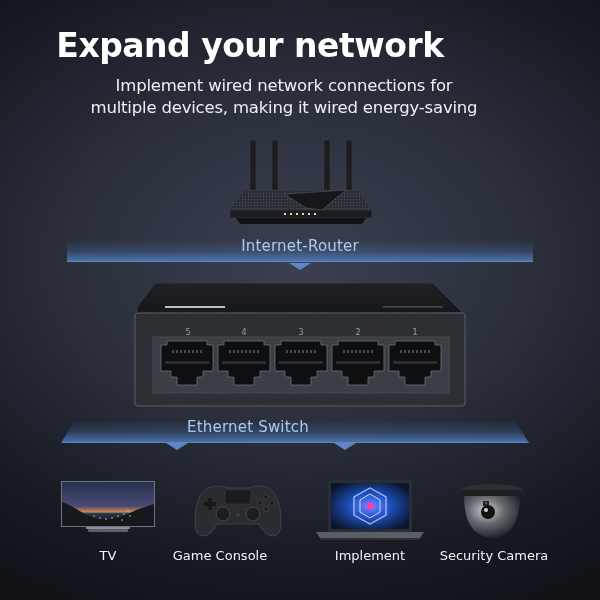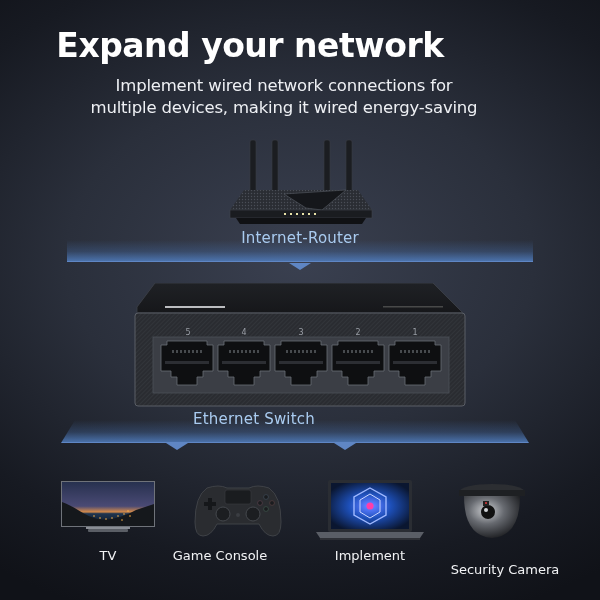--- a/index.html
+++ b/index.html
@@ -36,20 +36,21 @@
   .band2 { left: 61px; width: 468px; top: 420px; height: 23px;
            clip-path: polygon(3% 0, 97% 0, 100% 100%, 0 100%); }
   .notch {
     width: 0; height: 0;
     border-left: 11px solid transparent; border-right: 11px solid transparent;
     border-top: 7px solid #5f86c4;
   }
   .band-label {
     text-align: center; font-size: 15px; color: #a9cbf0; letter-spacing: 0.2px;
     font-family: "DejaVu Sans", sans-serif;
+    margin-top: 8px;
   }
 
   
   .switch { left: 133px; top: 283px; width: 334px; height: 124px; }
 
   
   .device-label {
     text-align: center; font-size: 13px; color: #f2f3f5;
     font-family: "DejaVu Sans", sans-serif;
   }
@@ -198,21 +199,21 @@
             <line x1="38" y1="9" x2="38" y2="12"></line>
             <line x1="42" y1="9" x2="42" y2="12"></line>
           </g>
         <rect x="6" y="20" width="44" height="3" fill="#2c2e33"></rect>
       </g>
     </g>
   </svg>
 </div>
 
 <div class="abs band band2"></div>
-<div class="abs band-label" style="left:6px;width:496px;top:410px;">Ethernet Switch</div>
+<div class="abs band-label" style="left:0;width:496px;top:410px;">Ethernet Switch</div>
 <div class="abs notch" style="left:166px;top:443px;"></div>
 <div class="abs notch" style="left:334px;top:443px;"></div>
 
 <div class="abs" style="left:60px;top:480px;width:96px;height:56px;">
   <svg width="96" height="56" viewBox="0 0 96 56">
     <defs>
       <linearGradient id="tvsky" x1="0" y1="0" x2="0" y2="1">
         <stop offset="0" stop-color="#27314f"></stop>
           <stop offset="0.55" stop-color="#4a4a74"></stop>
           <stop offset="0.68" stop-color="#d48a4a"></stop>
@@ -291,13 +292,13 @@
     </defs>
     <ellipse cx="36" cy="10" rx="33" ry="8" fill="#2c2e32"></ellipse>
     <rect x="3" y="8" width="66" height="6" fill="#1e2023"></rect>
     <path d="M8,14 Q8,54 36,56 Q64,54 64,14 Z" fill="url(#dome)" opacity="0.95"></path>
     <circle cx="32" cy="30" r="7" fill="#111"></circle>
     <circle cx="30" cy="28" r="2" fill="#cfd2d6"></circle>
     <rect x="27" y="19" width="6" height="5" fill="#222"></rect>
     <circle cx="30" cy="21" r="1" fill="#e03a3a"></circle>
   </svg>
 </div>
-<div class="abs device-label" style="left:432px;width:124px;top:562px;margin-left:11px;">Security Camera</div>
+<div class="abs device-label" style="left:432px;width:124px;top:548px;">Security Camera</div>
 
 </body></html>

